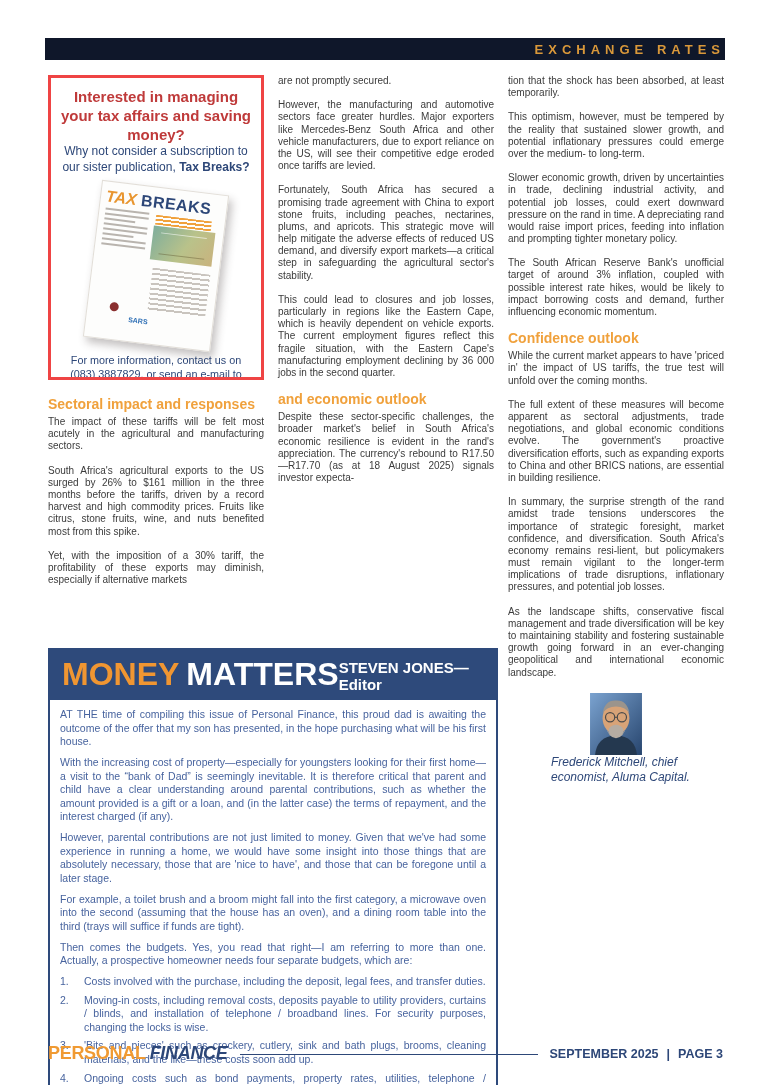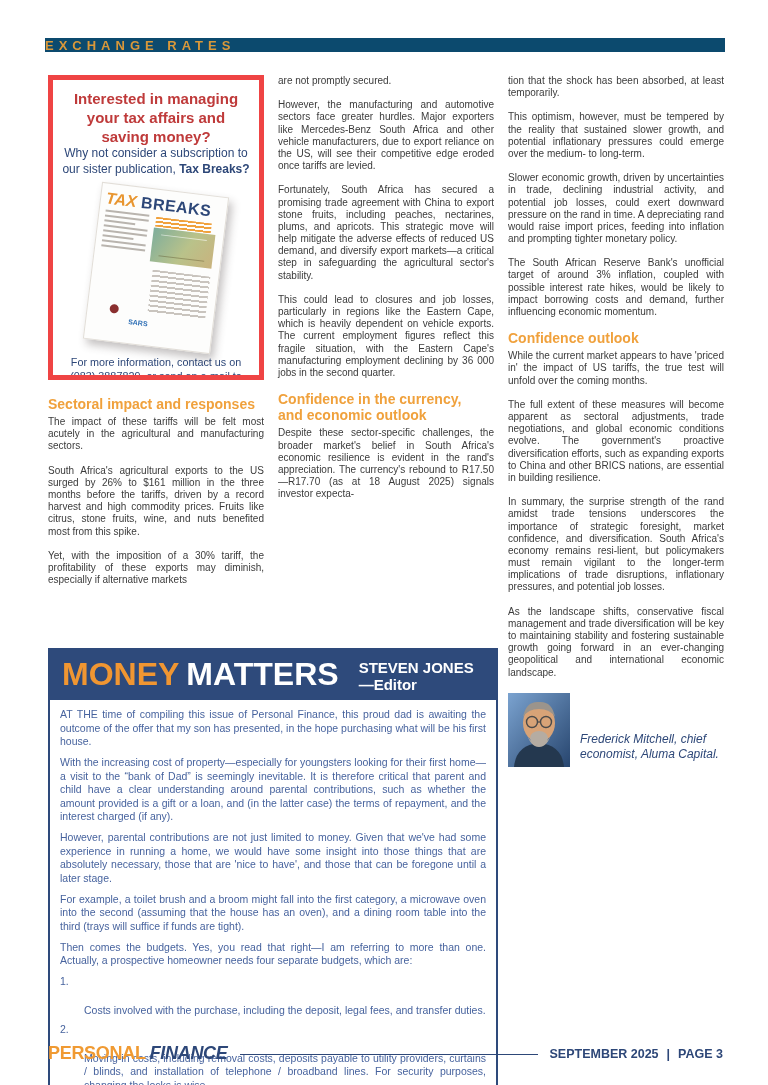--- a/index.html
+++ b/index.html
@@ -6,43 +6,43 @@
   html,body { background:#ffffff; }
   body {
     font-family:"Liberation Sans", sans-serif;
     width:768px; height:1085px; position:relative; overflow:hidden;
     color:#3b3b3b;
   }
   .page { position:absolute; inset:0; background:#fff; }
 
   
   .top-banner {
-    position:absolute; left:45px; top:38px; width:680px; height:14px;
-    background:#0c4a6e; display:flex; align-items:center; justify-content:flex-start;
+    position:absolute; left:45px; top:38px; width:680px; height:22px;
+    background:#0f172a; display:flex; align-items:center; justify-content:flex-end;
   }
   .top-banner span {
     color:#d9983a; font-weight:bold; font-size:13px; letter-spacing:5px;
   }
 
   
   .col { position:absolute; top:75px; width:216px; }
   #col1 { left:48px; } #col2 { left:278px; } #col3 { left:508px; }
   .col p.body-p {
     font-size:10px; line-height:1.22; text-align:justify; margin-bottom:12px;
     color:#3b3b3b;
   }
   h2.sec-head {
     color:#f0a13c; font-size:14px; font-weight:bold; line-height:1.15;
     margin-bottom:4px;
   }
   h2.sec-head .hl { display:block; }
 
   
   .ad-box {
-    border:5px solid #ef4444; background:#fff; padding:10px 8px 8px;
+    border:3px solid #ef4444; background:#fff; padding:10px 8px 8px;
     height:305px; margin-bottom:16px; text-align:center; overflow:hidden;
   }
   .ad-title { color:#bf3a3a; font-weight:bold; font-size:15px; line-height:1.25; }
   .ad-sub { color:#2d4778; font-size:12px; line-height:1.3; }
   .ad-sub .bold { font-weight:bold; }
   .ad-contact { color:#2d4778; font-size:10.8px; line-height:1.3; margin-top:8px; }
 
   .mag {
     width:128px; height:158px; margin:12px auto 6px; background:#fdfdfc;
     border:1px solid #e2ded8; box-shadow:4px 5px 9px rgba(60,50,50,.3);
@@ -65,40 +65,39 @@
   .mag-sars { position:absolute; left:42px; bottom:18px; color:#2e6fb5;
     font-weight:bold; font-size:7px; }
   .mag-stamp { position:absolute; left:22px; bottom:28px; width:9px; height:9px;
     border-radius:50%; background:#8a2f2f; }
 
   
   .mm { position:absolute; left:48px; top:648px; width:450px; }
   .mm-banner {
     background:#2e4a7b; height:52px; display:flex; align-items:center;
     padding:0 14px;
-    gap:20px;
   }
   .mm-title { font-size:32px; font-weight:bold; letter-spacing:0; line-height:1; }
   .mm-title .money { color:#f09632; }
   .mm-title .matters { color:#ffffff; margin-left:7px; }
   .mm-editor { margin-left:auto; color:#fff; font-size:15px; font-weight:600;
     align-self:flex-end; padding-bottom:7px; }
   .mm-body {
     border:2px solid #2e4a7b; border-top:none; background:#fff;
     padding:8px 10px 8px; color:#47639e; font-size:10.5px; line-height:1.3;
     text-align:justify;
   }
   .mm-body p { margin-bottom:7px; }
   .mm-list { margin:2px 0 7px; }
   .mm-li { display:flex; margin-bottom:5px; }
   .mm-li .num { width:24px; flex:0 0 24px; }
-  .mm-li .txt { flex:1; text-align:justify;margin-top:29px; }
-
-  
-  .author { display:flex; margin-top:14px; align-items:flex-end; }
+  .mm-li .txt { flex:1; text-align:justify; }
+
+  
+  .author { display:flex; margin-top:14px; align-items:center;flex-direction:column; }
   .author svg { flex:0 0 62px; }
   .author-caption {
     font-style:italic; color:#2d4778; font-size:12px; line-height:1.3;
     margin-left:10px; width:140px; padding-bottom:4px;
   }
 
   
   .footer {
     position:absolute; left:48px; top:1043px; width:675px;
     display:flex; align-items:center;
@@ -152,21 +151,20 @@
     <p class="body-p">South Africa's agricultural exports to the US surged by 26% to $161 million in the three months before the tariffs, driven by a record harvest and high commodity prices.  Fruits like citrus, stone fruits, wine, and nuts benefited most from this spike.</p>
     <p class="body-p">Yet, with the imposition of a 30% tariff, the profitability of these exports may diminish, especially if alternative markets</p>
   </div>
 
   <div class="col" id="col2">
     <p class="body-p">are not promptly secured.</p>
     <p class="body-p">However, the manufacturing and automotive sectors face greater hurdles.  Major exporters like Mercedes-Benz South Africa and other vehicle manufacturers, due to export reliance on the US, will see their competitive edge eroded once tariffs are levied.</p>
     <p class="body-p">Fortunately, South Africa has secured a promising trade agreement with China to export stone fruits, including peaches, nectarines, plums, and apricots.  This strategic move will help mitigate the adverse effects of reduced US demand, and diversify export markets—a critical step in safeguarding the agricultural sector's stability.</p>
     <p class="body-p">This could lead to closures and job losses, particularly in regions like the Eastern Cape, which is heavily dependent on vehicle exports.  The current employment figures reflect this fragile situation, with the Eastern Cape's manufacturing employment declining by 36 000 jobs in the second quarter.</p>
     <h2 class="sec-head">
-      <span class="hl">Confidence in the currency,</span>
       <span class="hl">and economic outlook</span>
     </h2>
     <p class="body-p">Despite these sector-specific challenges, the broader market's belief in South Africa's economic resilience is evident in the rand's appreciation.  The currency's rebound to R17.50—R17.70 (as at 18 August 2025) signals investor expecta-</p>
   </div>
 
   <div class="col" id="col3">
     <p class="body-p">tion that the shock has been absorbed, at least temporarily.</p>
     <p class="body-p">This optimism, however, must be tempered by the reality that sustained slower growth, and potential inflationary pressures could emerge over the medium- to long-term.</p>
     <p class="body-p">Slower economic growth, driven by uncertainties in trade, declining industrial activity, and potential job losses, could exert downward pressure on the rand in time.  A depreciating rand would raise import prices, feeding into inflation and prompting tighter monetary policy.</p>
     <p class="body-p">The South African Reserve Bank's unofficial target of around 3% inflation, coupled with possible interest rate hikes, would be likely to impact borrowing costs and demand, further influencing economic momentum.</p>

